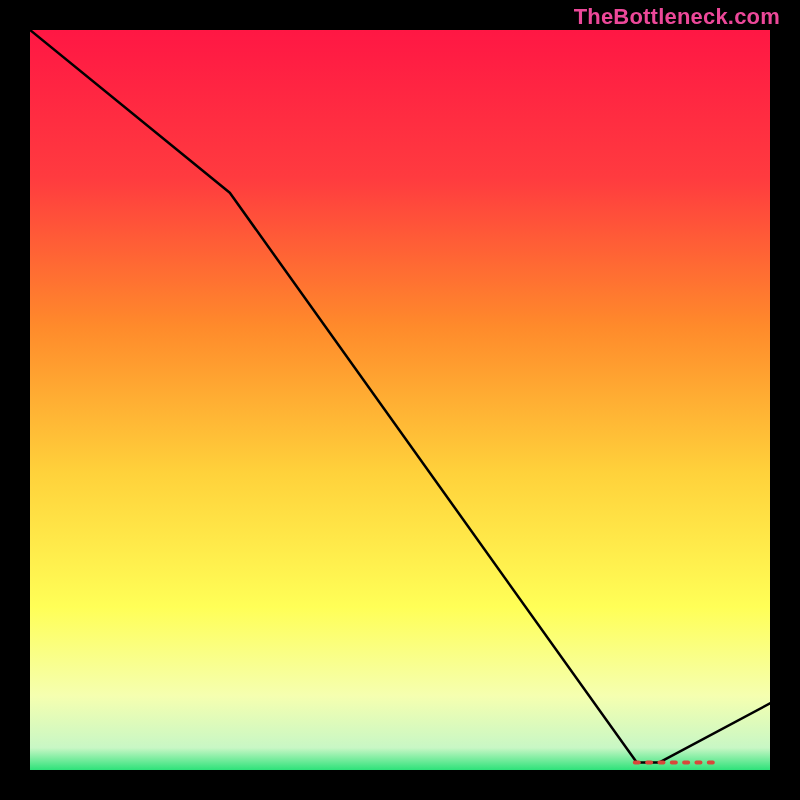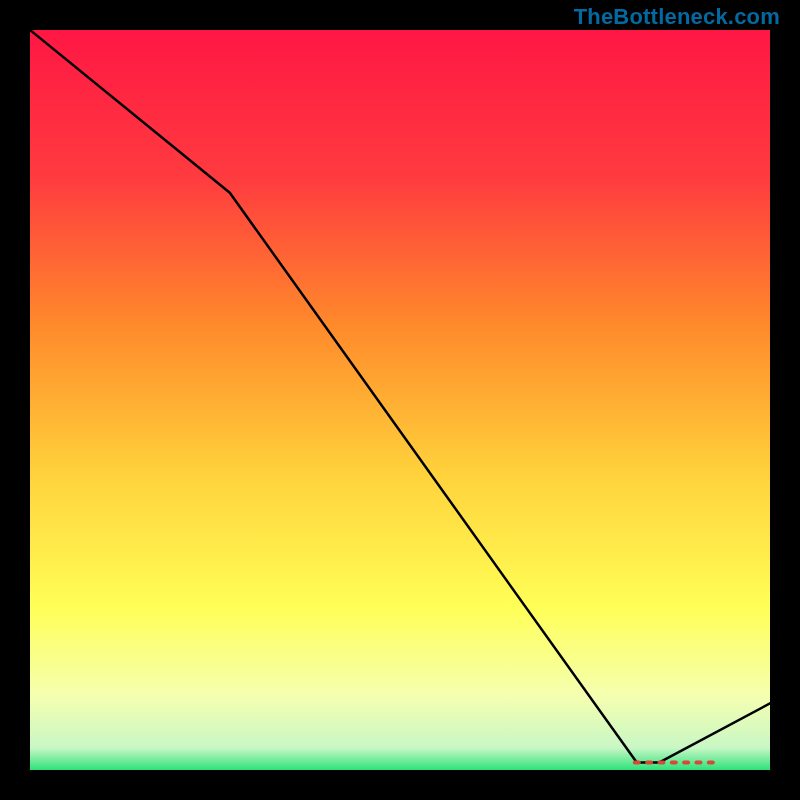--- a/index.html
+++ b/index.html
@@ -16,21 +16,21 @@
     height: 800px;
     background: #000;
   }
   .watermark {
     position: absolute;
     top: 4px;
     right: 20px;
     font-family: Arial, Helvetica, sans-serif;
     font-size: 22px;
     font-weight: 600;
-    color: #0369a1;
+    color: #ec4899;
     letter-spacing: 0.2px;
   }
   .plot-area {
     position: absolute;
     left: 30px;
     top: 30px;
     width: 740px;
     height: 740px;
   }
   svg {

